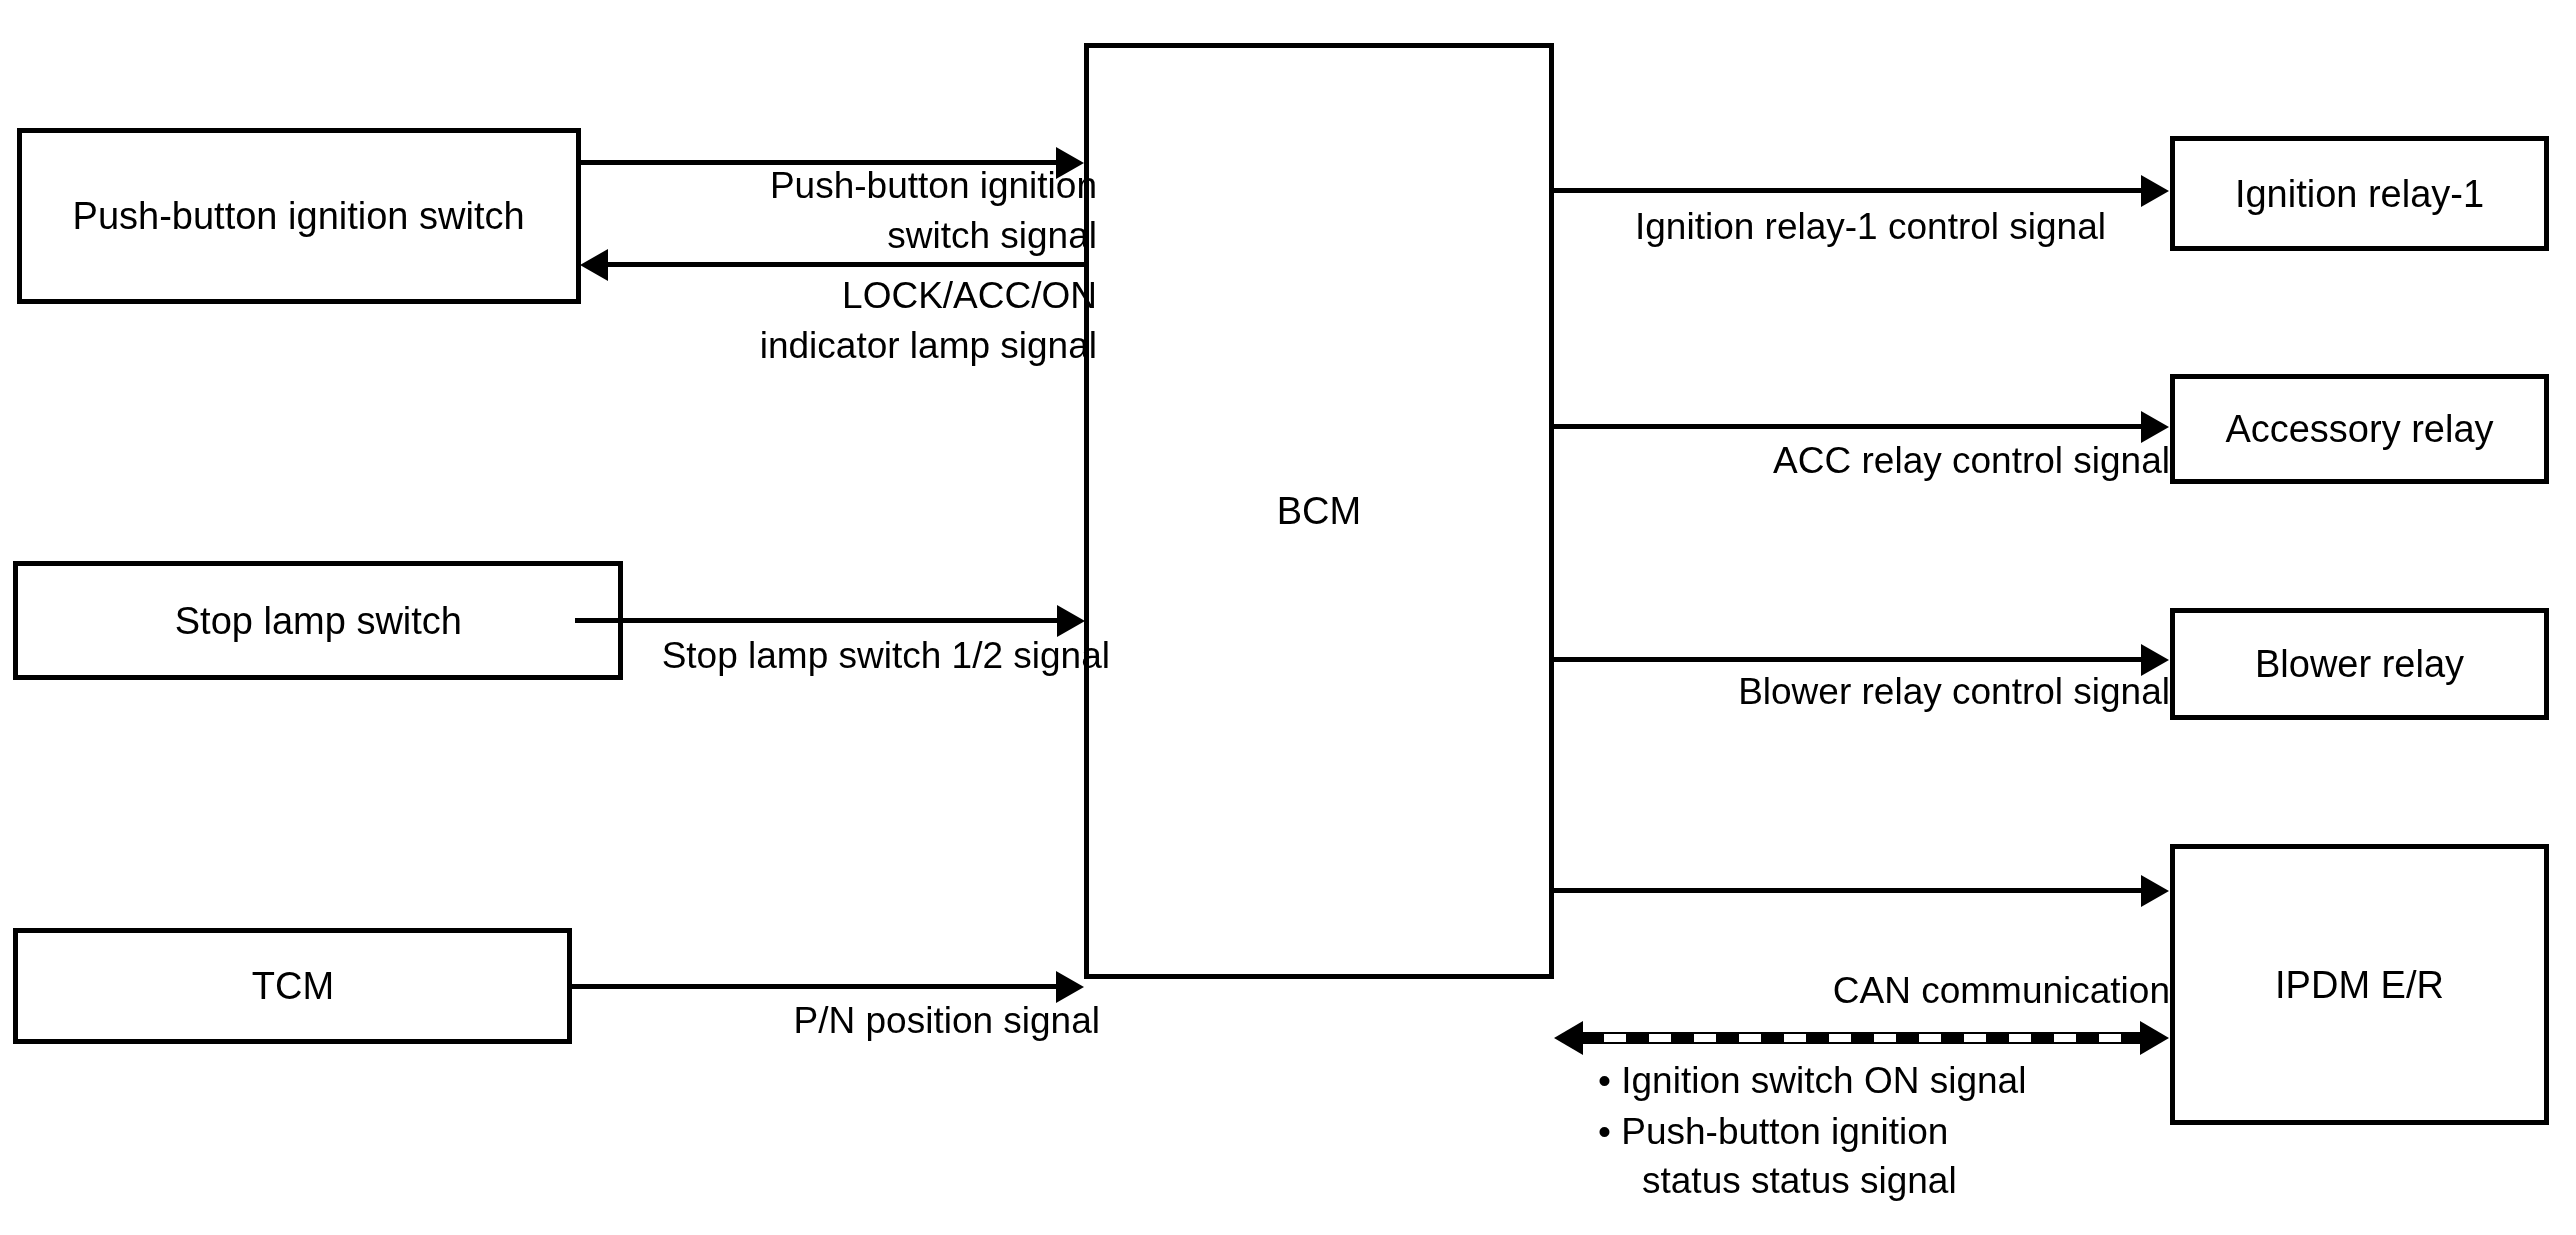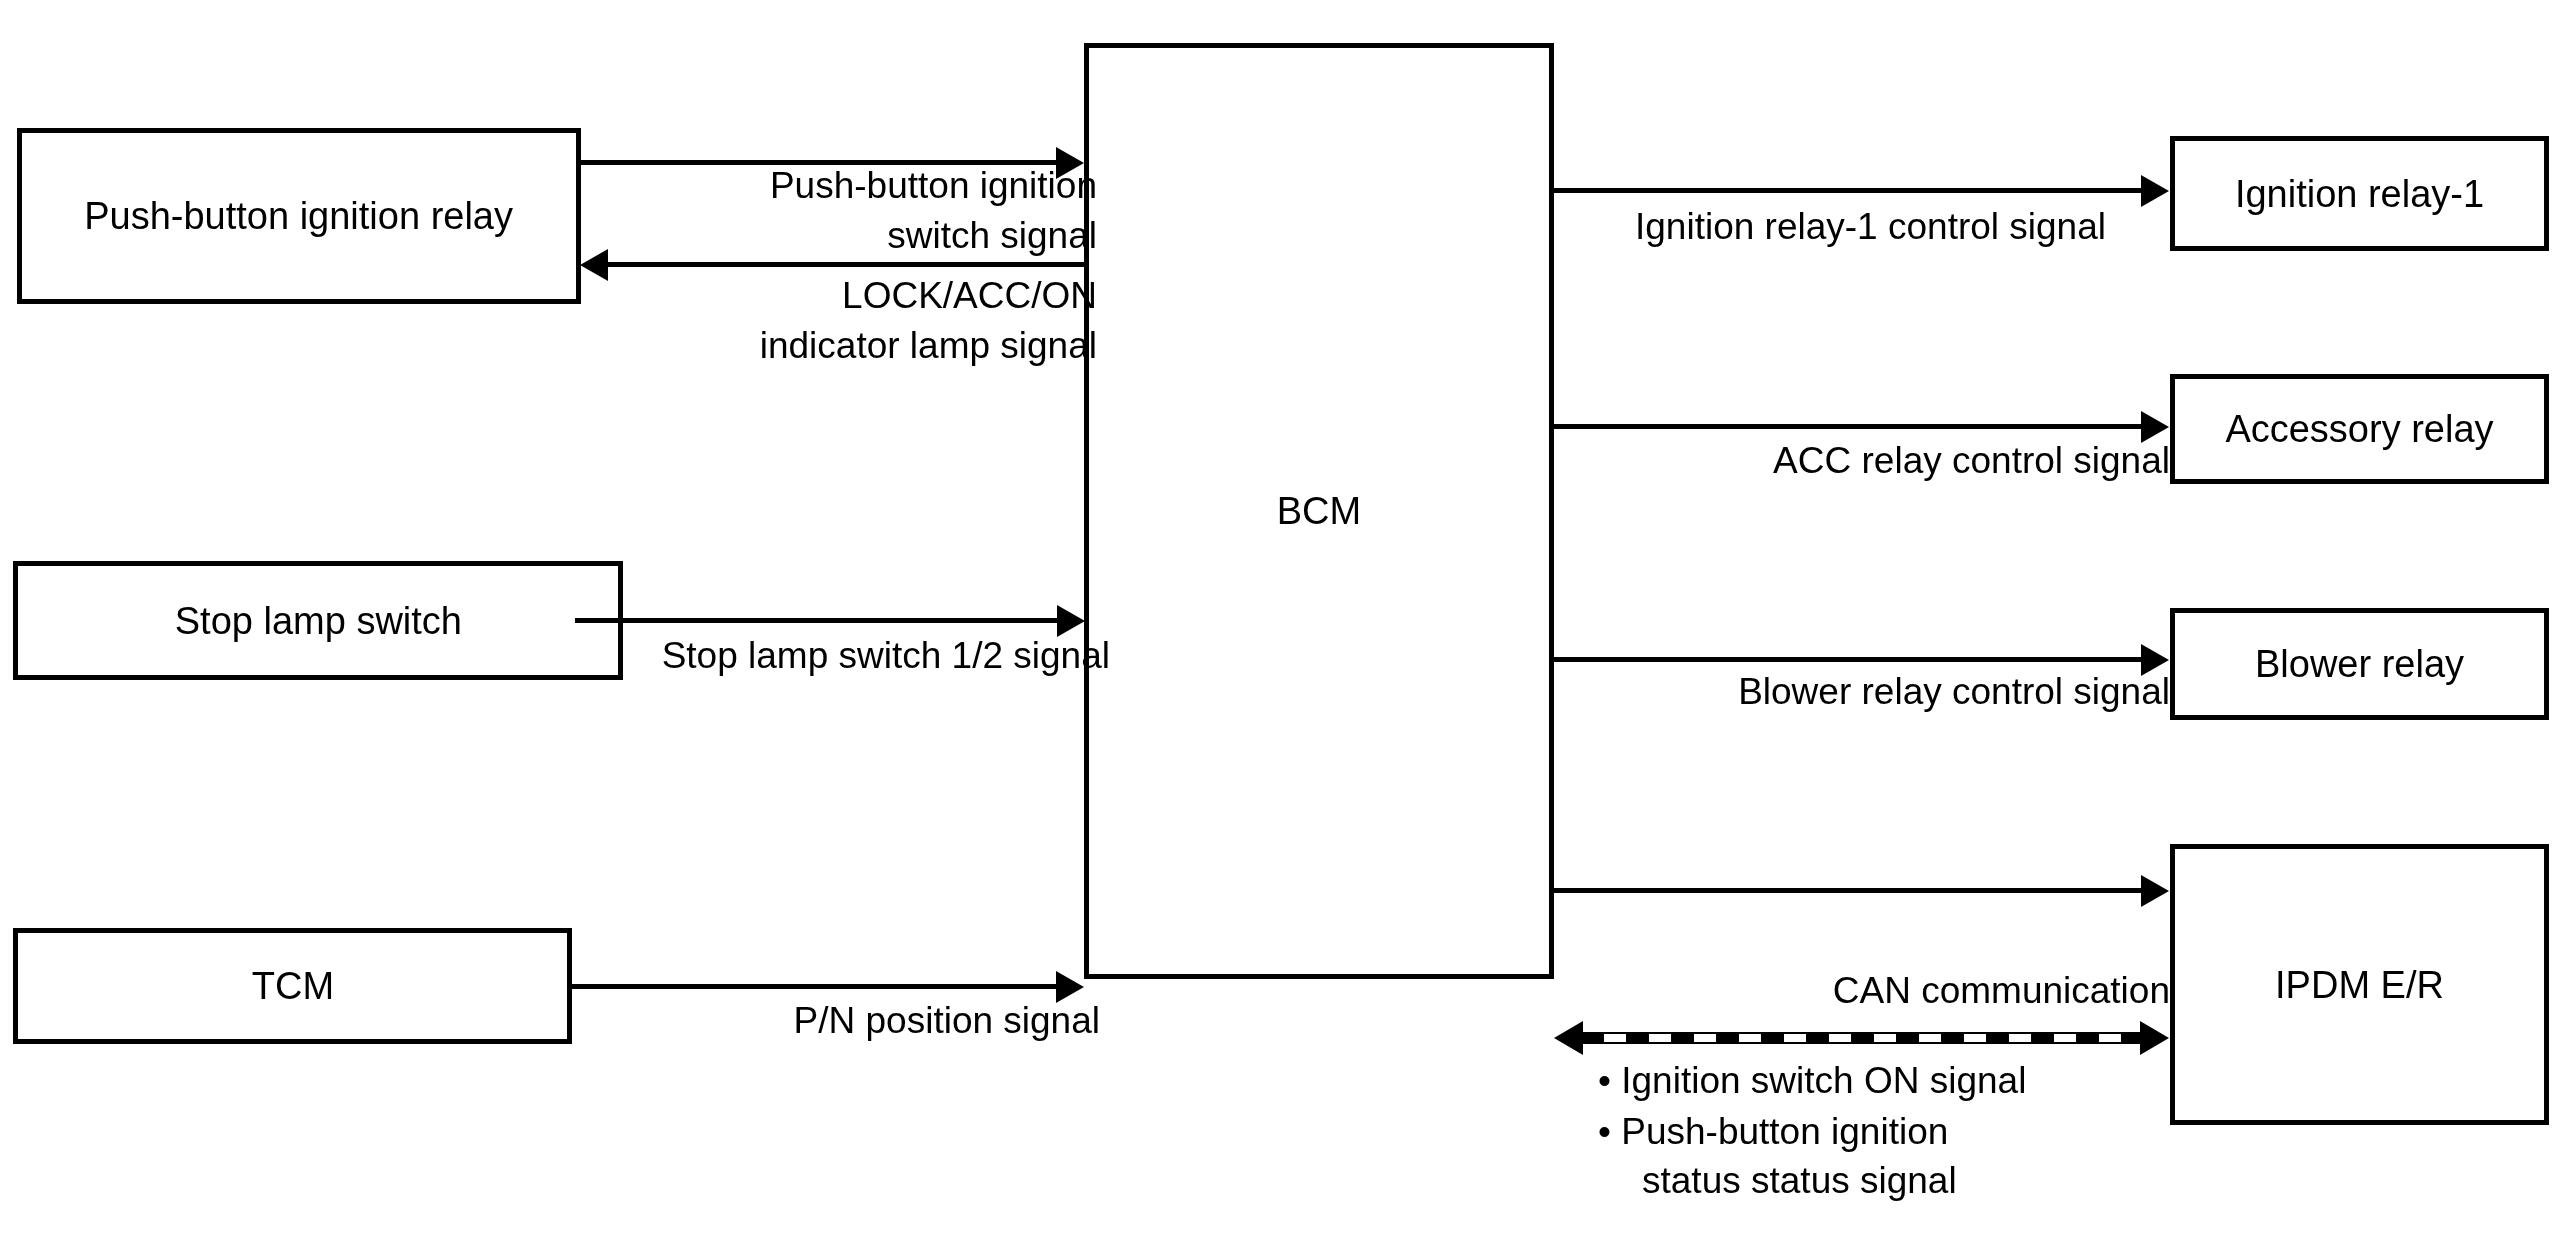--- a/index.html
+++ b/index.html
@@ -82,21 +82,21 @@
     border-bottom: 17px solid transparent;
     border-left: 29px solid #000000;
   }
 </style>
 </head>
 <body>
 
 <div id="diagram">
 
   <div class="node" style="left:16.6px; top:128px; width:564px; height:176px">
-    <span>Push-button ignition relay</span>
+    <span>Push-button ignition switch</span>
   </div>
   <div class="node" style="left:13.4px; top:561px; width:610px; height:119px">
     <span>Stop lamp switch</span>
   </div>
   <div class="node" style="left:13.4px; top:928px; width:559px; height:116px">
     <span>TCM</span>
   </div>
 
   <div class="node" style="left:1084px; top:43px; width:470px; height:936px">
     <span>BCM</span>

